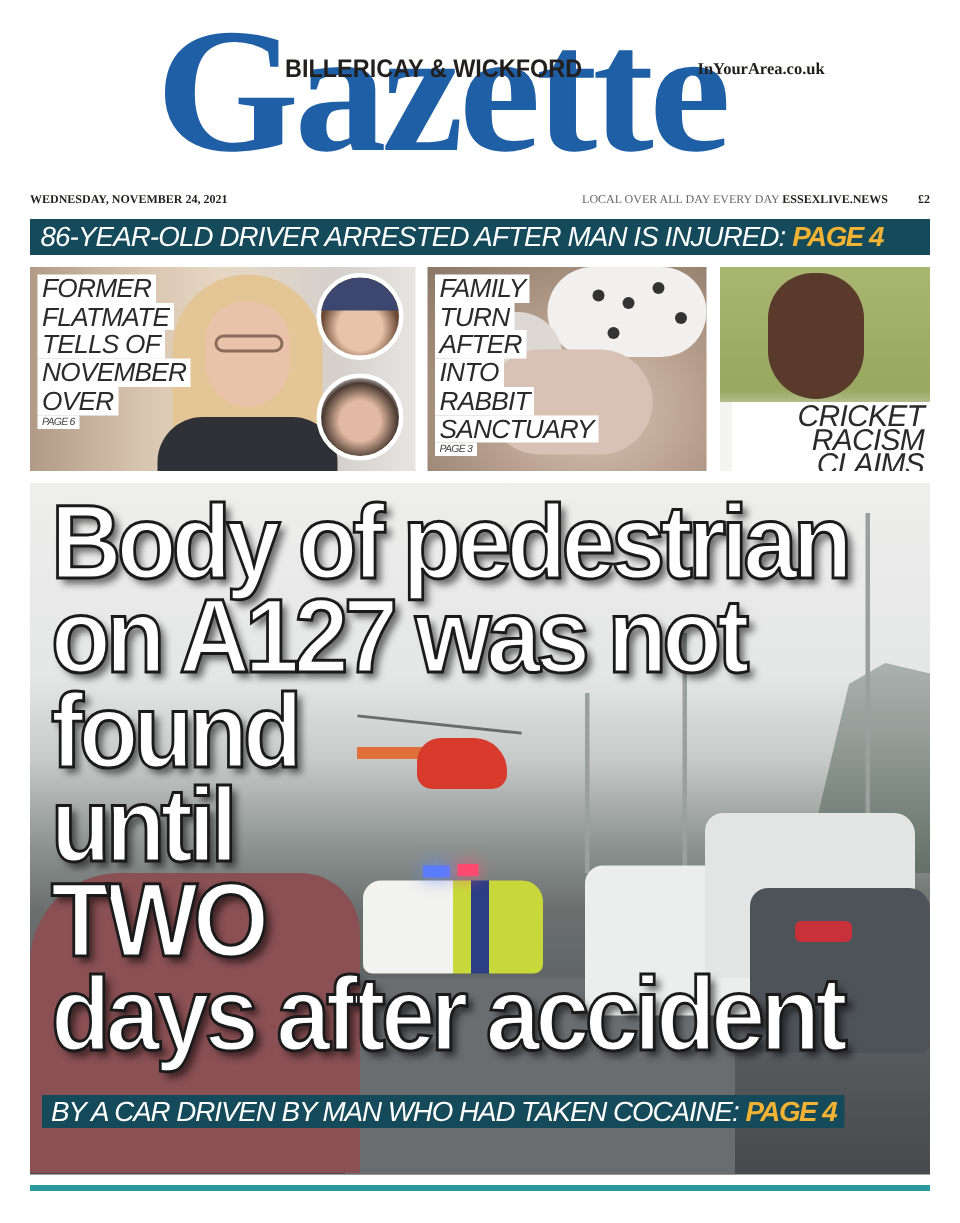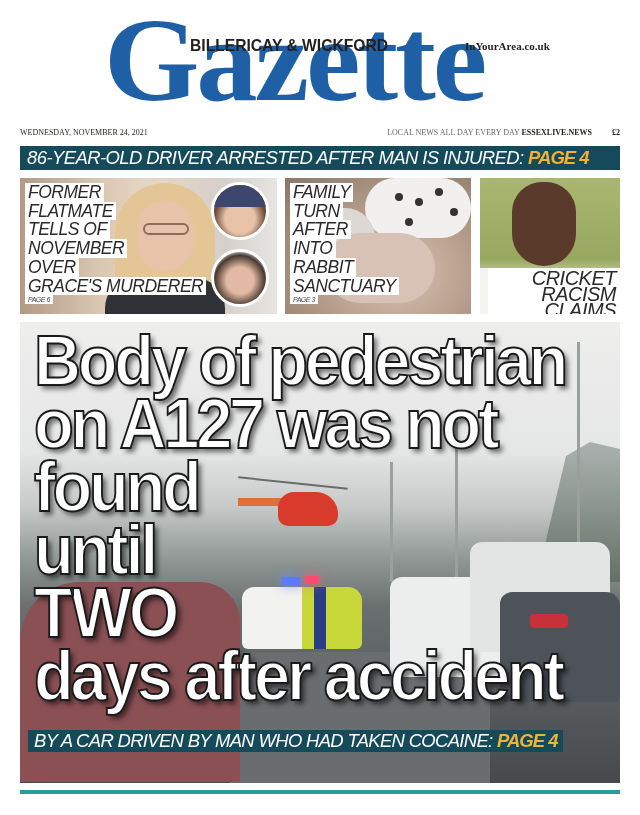--- a/index.html
+++ b/index.html
@@ -22,21 +22,21 @@
     }
     .mast-site {
       position: absolute; left: 465px; top: 40px;
       font-family: "Liberation Serif", serif; font-weight: bold;
       font-size: 11px; color: #231f1c;
     }
     .dateline {
       position: absolute; left: 20px; top: 127px; width: 600px; height: 14px;
       font-size: 8px; color: #231f1c;
     }
-    .dateline .date { position: absolute; left: 0; top: 1px; font-family: "Liberation Serif", serif; font-weight: normal; }
+    .dateline .date { position: absolute; left: 0; top: 1px; font-family: "Liberation Serif", serif; font-weight: bold; }
     .dateline .tag { position: absolute; right: 28px; top: 1px; font-family: "Liberation Serif", serif; color: #666; }
     .dateline .tag b { color: #231f1c; }
     .dateline .price { position: absolute; right: 0; top: 1px; font-family: "Liberation Serif", serif; font-weight: bold; }
 
     
     .strap {
       position: absolute; left: 20px; top: 146px; width: 600px; height: 24px;
       background: #154a5b; color: #fff;
       font-style: italic; font-size: 18.5px; line-height: 24px; padding-left: 7px;
       white-space: nowrap; letter-spacing: -0.6px;
@@ -112,21 +112,21 @@
 <body>
 
 <header class="masthead">
   <div class="mast-word">Gazette</div>
   <div class="mast-region">BILLERICAY &amp; WICKFORD</div>
   <div class="mast-site">InYourArea.co.uk</div>
 </header>
 
 <div class="dateline">
   <span class="date">WEDNESDAY, NOVEMBER 24, 2021</span>
-  <span class="tag"><span>LOCAL NEWS ALL DAY EVERY DAY</span> <b>ESSEXLIVE.NEWS</b></span>
+  <span class="tag"><span>LOCAL OVER ALL DAY EVERY DAY</span> <b>ESSEXLIVE.NEWS</b></span>
   <span class="price">£2</span>
 </div>
 
 <div class="strap">
   <span>86-YEAR-OLD DRIVER ARRESTED AFTER MAN IS INJURED: </span><span class="ref">PAGE 4</span>
 </div>
 
 <div class="teaser t1">
   <div class="person">
     <div class="hair"></div>
@@ -137,21 +137,20 @@
   <div class="circle c1">
       <div class="cap"></div>
     </div>
   <div class="circle c2"></div>
   <div class="tbox">
     <span class="tline">FORMER</span>
     <span class="tline">FLATMATE</span>
     <span class="tline">TELLS OF</span>
     <span class="tline">NOVEMBER</span>
     <span class="tline">OVER</span>
-    <span class="tline">GRACE'S MURDERER</span>
     <span class="tpage">PAGE 6</span>
   </div>
 </div>
 
 <div class="teaser t2">
   <div class="bunny-a"></div>
   <div class="spots"></div>
   <div class="bunny-c"></div>
   <div class="bunny-b"></div>
   <div class="tbox">

